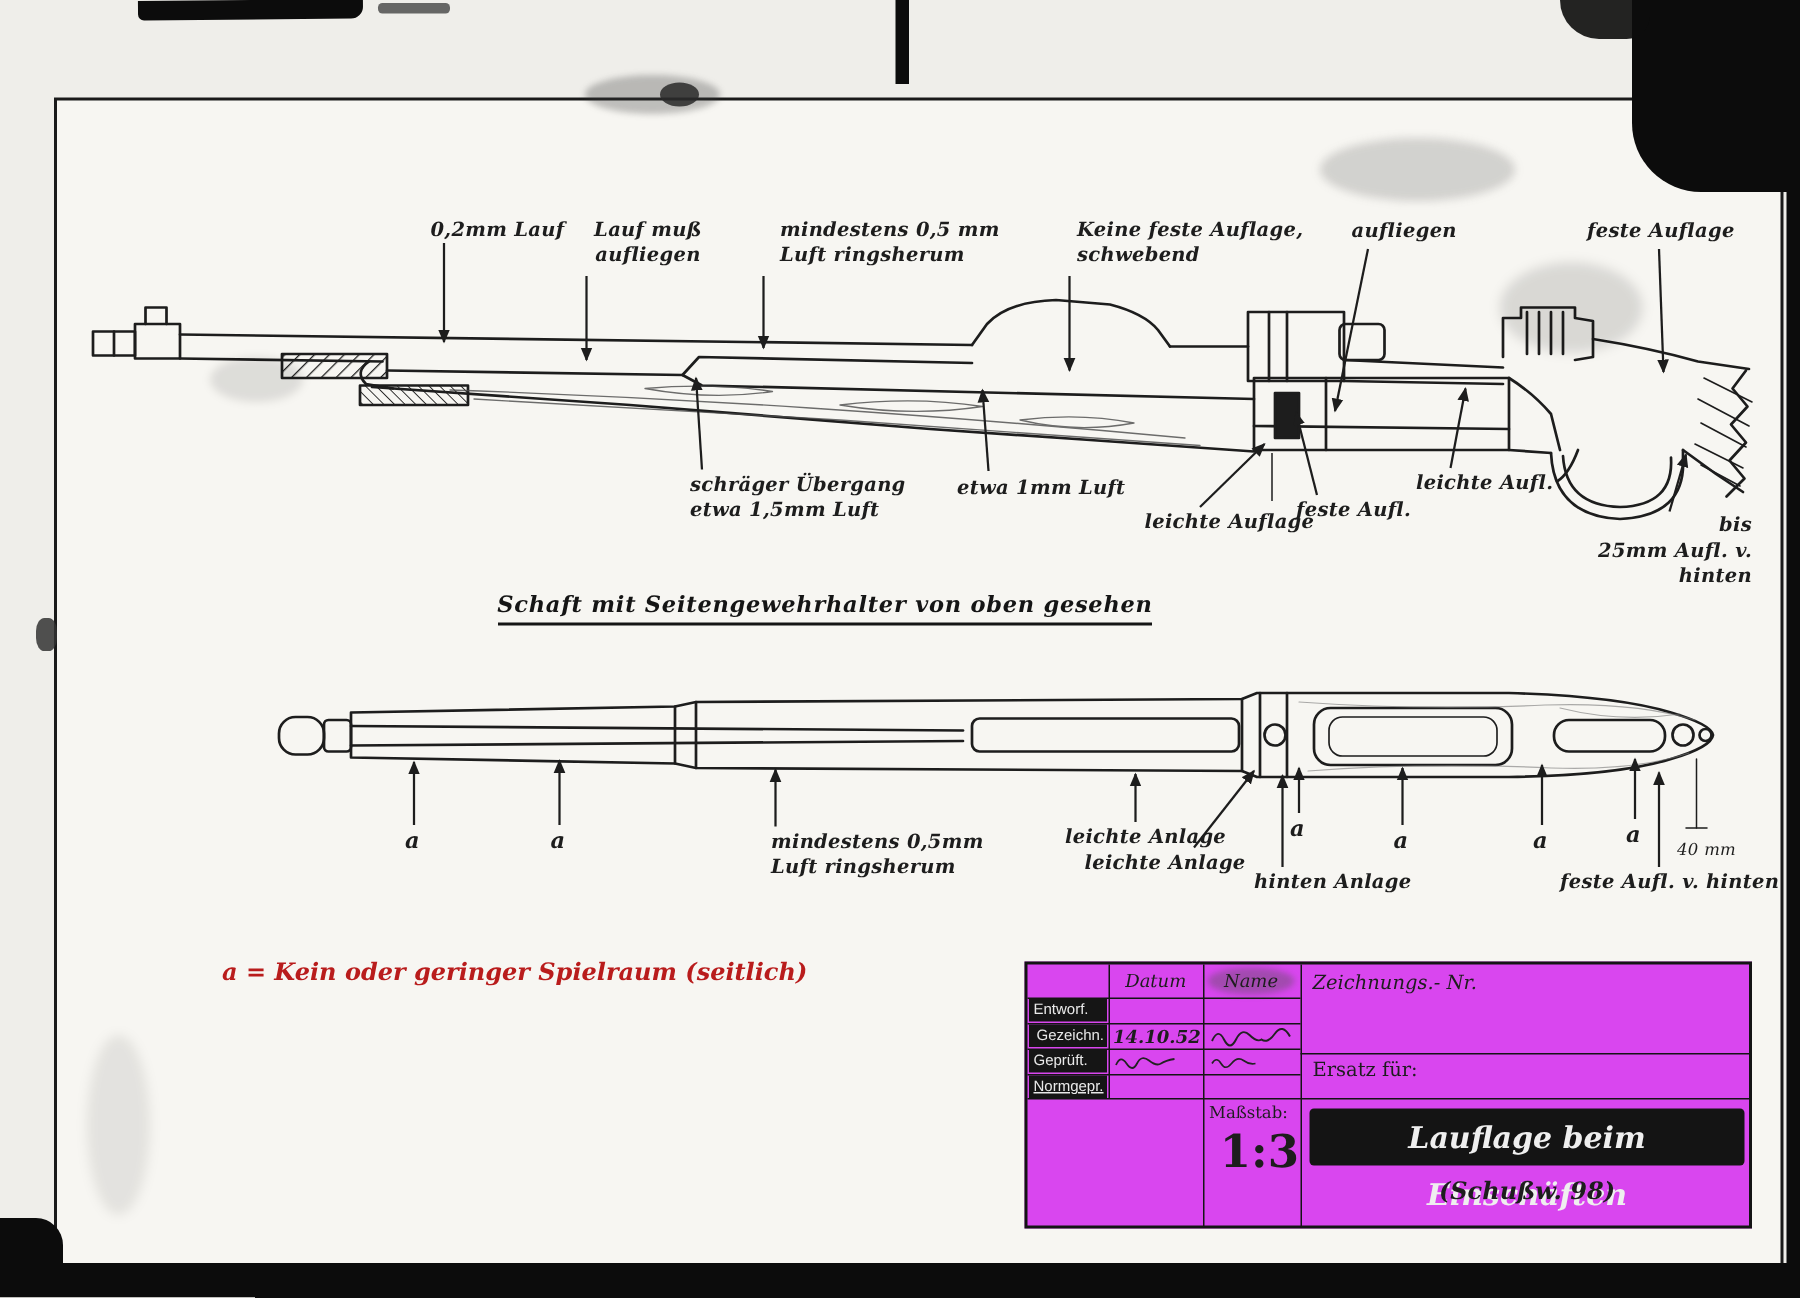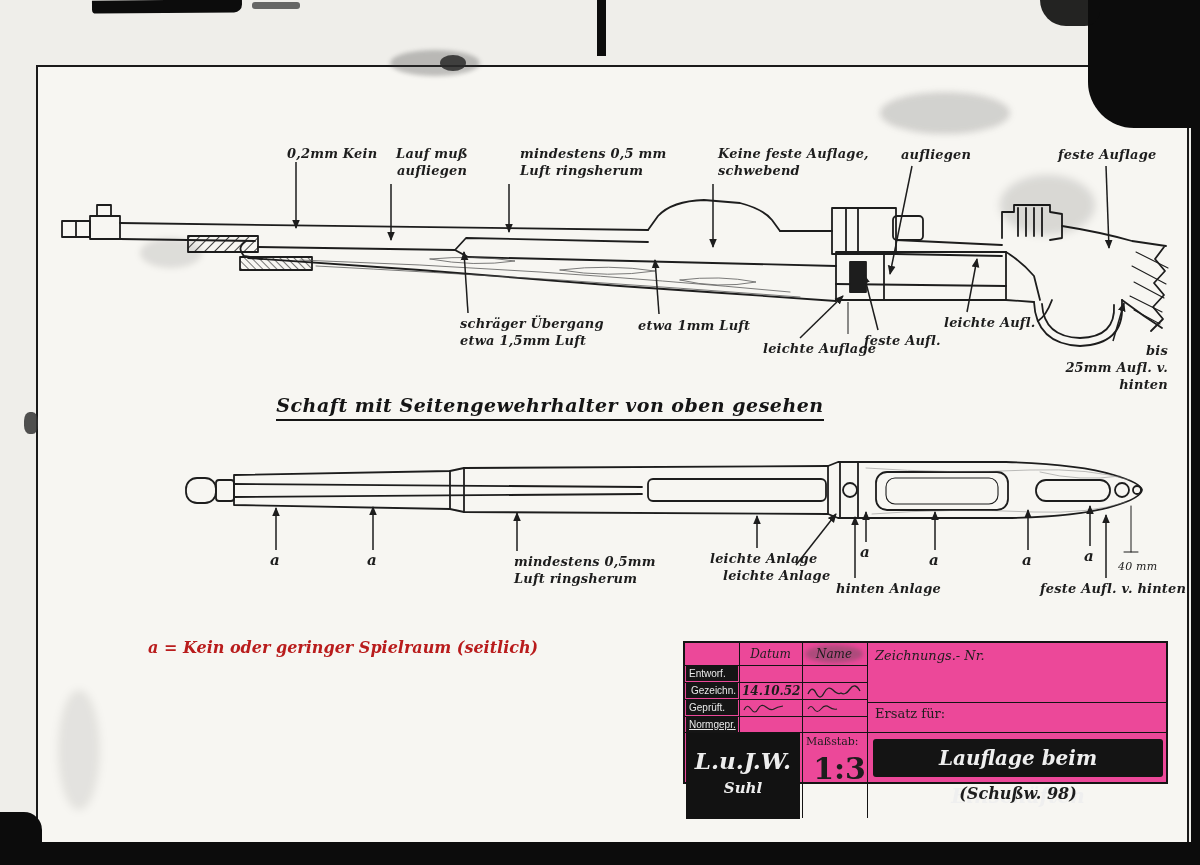--- a/index.html
+++ b/index.html
@@ -11,25 +11,25 @@
   
   .label{position:absolute;z-index:3;font:italic bold 13px/1.3 "DejaVu Serif",serif;
          color:#1d1d1d;white-space:pre-line;letter-spacing:.2px;}
   .label.a-mark{font-size:15px;}
   .label.tiny{font-size:11px;font-weight:normal;}
   .title{position:absolute;z-index:3;text-align:center;color:#151515;
          font-family:"DejaVu Serif",serif;font-style:italic;font-weight:bold;}
   .title .u1{border-bottom:5px double #151515;padding-bottom:3px;}
   .title .u2{border-bottom:2.5px solid #151515;padding-bottom:3px;}
   .t1{left:330px;top:86px;width:420px;font-size:25px;letter-spacing:1px;}
-  .t2{left:260px;top:394px;width:580px;font-size:19px;letter-spacing:.5px;}
+  .t2{left:260px;top:394px;width:580px;font-size:15px;letter-spacing:.5px;}
   .note{position:absolute;left:148px;top:638px;z-index:3;font:italic bold 16px "DejaVu Serif",serif;color:#b91c1c;}
   
-  .tblock{position:absolute;left:683px;top:641px;width:485px;height:143px;
-          border:2px solid #141414;background:#ec4899;z-index:4;box-sizing:border-box;}
+  .tblock{position:absolute;left:683px;top:641px;width:485px;height:178px;
+          border:2px solid #141414;background:#d946ef;z-index:4;box-sizing:border-box;}
   .tb-line{position:absolute;background:transparent;}
   .vline{border-left:1.5px solid #141414;width:0;}
   .hline{border-top:1.5px solid #141414;height:0;}
   .tb-text{position:absolute;color:#1d1d1d;font-family:"DejaVu Serif",serif;}
   .tb-hdr{font:italic 12px "DejaVu Serif",serif;text-align:center;}
   .tb-rowlabel{position:absolute;left:1px;width:52px;height:15px;background:#151515;
                color:#e9e9e9;font:10px/15px "Liberation Sans",sans-serif;padding-left:3px;
                box-sizing:border-box;}
   .tb-hand{font:italic bold 12px "DejaVu Serif",serif;}
   .firm{position:absolute;left:1px;top:90px;width:114px;height:86px;background:#121212;
@@ -178,21 +178,21 @@
       <line x1="1028" y1="550" x2="1028" y2="510" marker-end="url(#arrow)"></line>
       <line x1="1090" y1="546" x2="1090" y2="506" marker-end="url(#arrow)"></line>
       <line x1="1106" y1="578" x2="1106" y2="515" marker-end="url(#arrow)"></line>
     </g>
   </svg>
 
   <div class="title t2">
     <span class="u2">Schaft mit Seitengewehrhalter von oben gesehen</span>
   </div>
 
-  <div class="label" style="left:287px;top:146px;">0,2mm Kein</div>
+  <div class="label" style="left:287px;top:146px;">0,2mm Lauf</div>
   <div class="label" style="left:382px;top:146px;width:100px;text-align:center;">Lauf muß
 aufliegen</div>
   <div class="label" style="left:520px;top:146px;">mindestens 0,5 mm
 Luft ringsherum</div>
   <div class="label" style="left:718px;top:146px;">Keine feste Auflage,
 schwebend</div>
   <div class="label" style="left:901px;top:147px;">aufliegen</div>
   <div class="label" style="left:1058px;top:147px;">feste Auflage</div>
   <div class="label" style="left:460px;top:316px;">schräger Übergang
 etwa 1,5mm Luft</div>
@@ -247,24 +247,20 @@
     </svg>
     <svg style="position:absolute;left:57px;top:58px;" width="55" height="13">
       <path d="M2 9 q3 -7 7 -1 t7 0 t8 -2 t8 2 t9 -3" stroke="#222" stroke-width="1.2" fill="none"></path>
     </svg>
     <svg style="position:absolute;left:121px;top:59px;" width="40" height="11">
       <path d="M2 7 q3 -5 6 0 t7 0 t8 -2 t8 2" stroke="#222" stroke-width="1.1" fill="none"></path>
     </svg>
 
     <div class="tb-text" style="left:190px;top:63px;font:13px 'DejaVu Serif',serif;">Ersatz für:</div>
 
-    <div class="firm">
-      <div class="fn">L.u.J.W.</div>
-      <div class="fc">Suhl</div>
-    </div>
 
     <div class="tb-text" style="left:121px;top:92px;font:11px 'DejaVu Serif',serif;">Maßstab:</div>
     <div class="tb-text" style="left:117px;top:108px;width:64px;text-align:right;font:bold 30px 'DejaVu Serif',serif;">1:3</div>
 
     <div class="drawtitle">Lauflage beim Einschäften</div>
     <div class="drawsub">(Schußw. 98)</div>
   </div>
 
   <div class="art" style="left:92px;top:0;width:150px;height:13px;border-radius:0 0 8px 4px;transform:rotate(-0.5deg);"></div>
   <div class="art" style="left:252px;top:2px;width:48px;height:7px;background:#444;opacity:.8;border-radius:3px;"></div>

